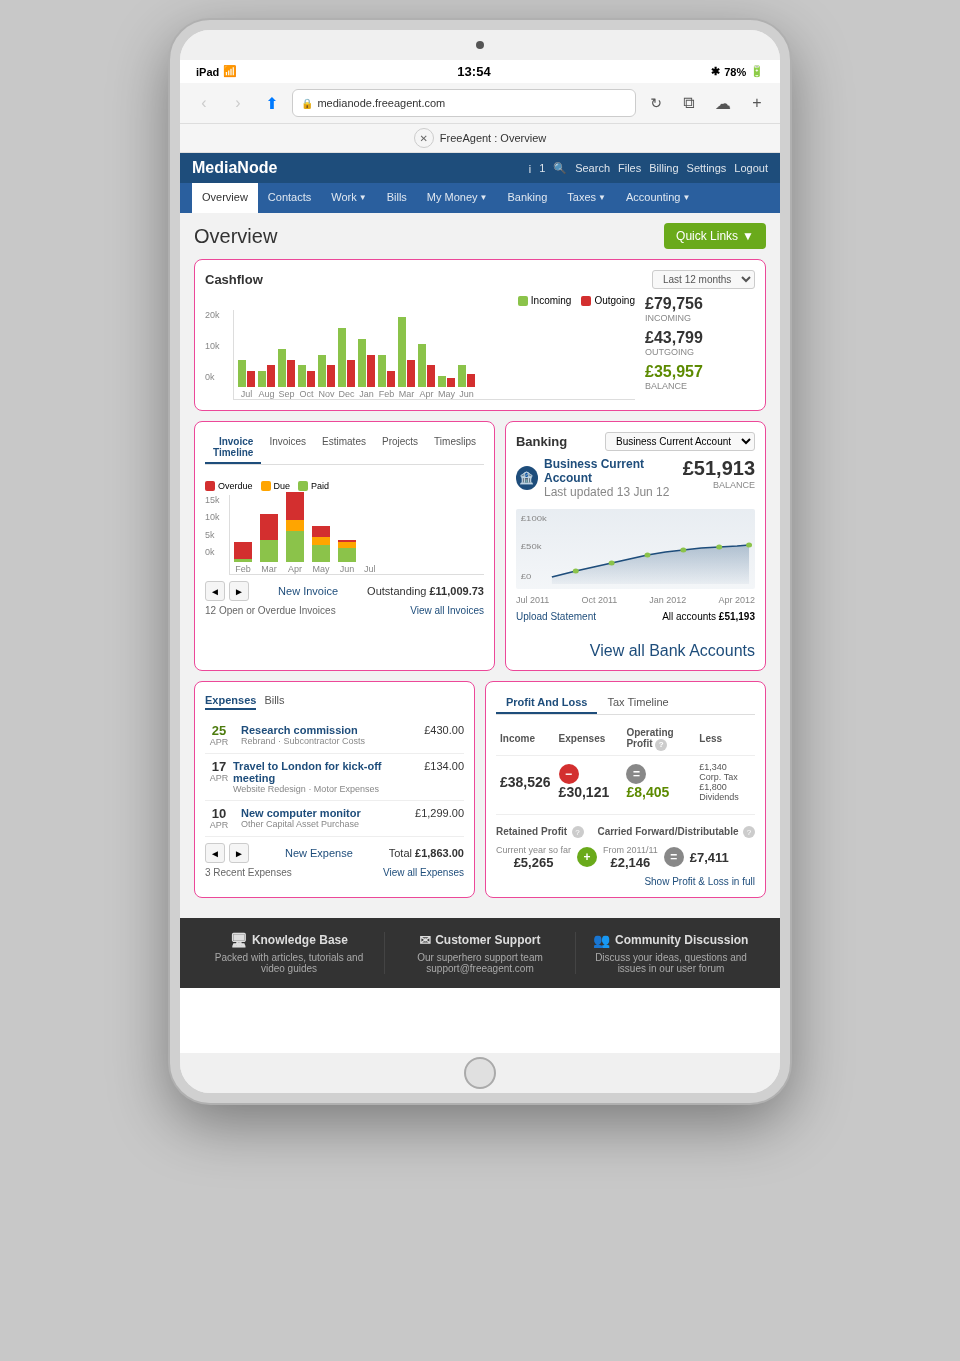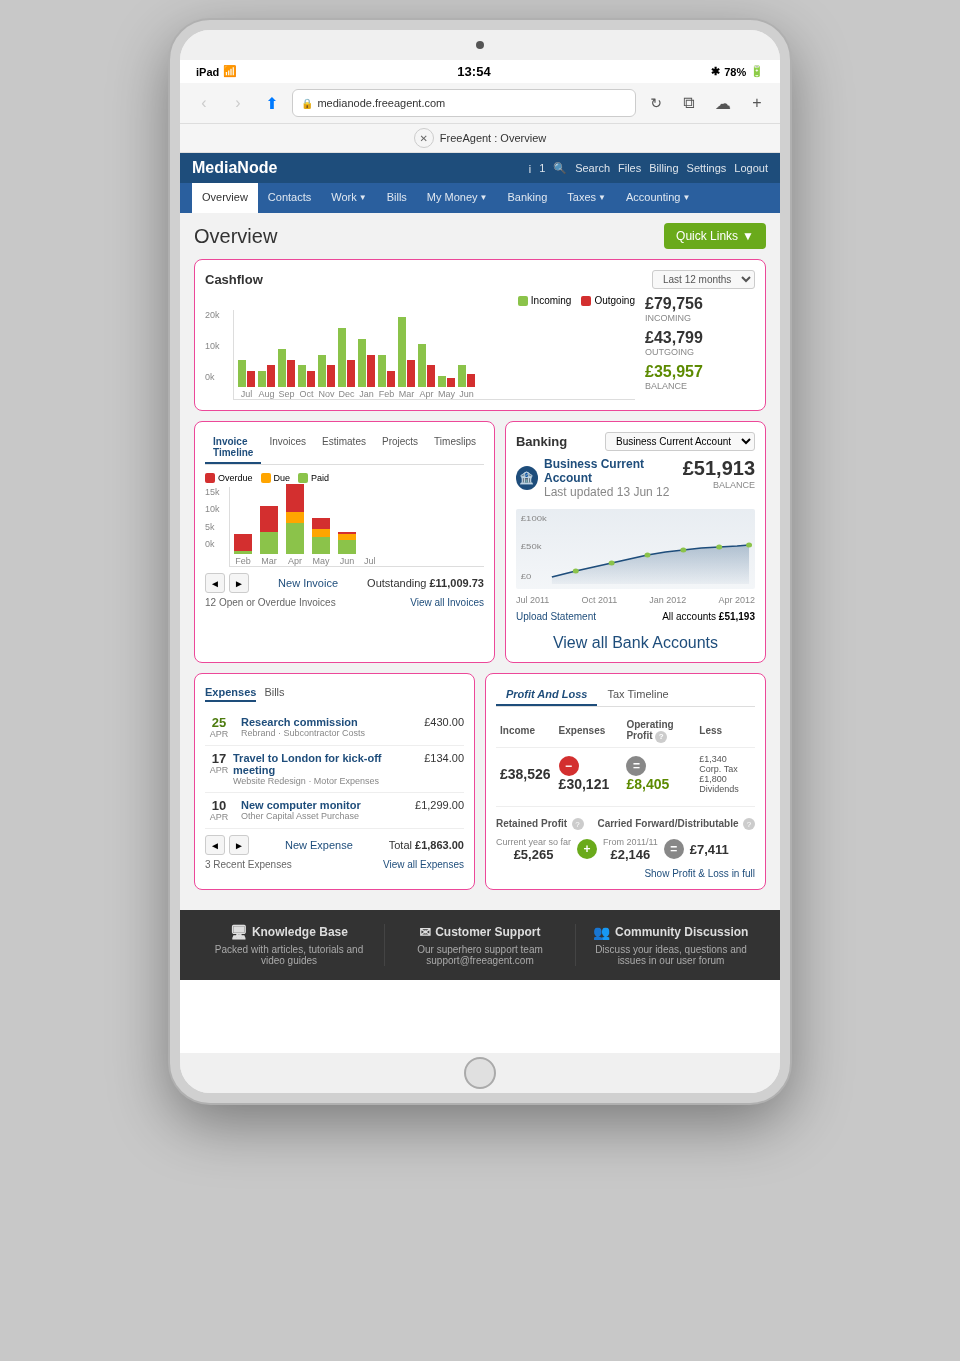--- a/index.html
+++ b/index.html
@@ -279,21 +279,22 @@
     .two-col {
       display: grid;
       grid-template-columns: 1fr 1fr;
       gap: 10px;
     }
     
     .tab-bar {
       display: flex;
       gap: 0;
       border-bottom: 1px solid #ddd;
-      margin-bottom: 8px;
+      margin-bottom: 16px;
+      text-align: right;
     }
     .tab-item {
       font-size: 10px;
       padding: 4px 8px;
       cursor: pointer;
       color: #555;
       border-bottom: 2px solid transparent;
     }
     .tab-item.active {
       color: #1e4d7b;
@@ -470,21 +471,20 @@
       font-size: 11px;
       padding: 4px 10px;
       cursor: pointer;
       color: #555;
       border-bottom: 2px solid transparent;
     }
     .pnl-tab.active {
       color: #1e4d7b;
       border-bottom: 2px solid #1e4d7b;
       font-weight: bold;
-      font-style: italic;
     }
     .pnl-table {
       width: 100%;
       border-collapse: collapse;
       font-size: 10px;
     }
     .pnl-table th {
       text-align: left;
       padding: 4px 4px;
       font-size: 10px;
@@ -951,21 +951,21 @@
             <span>Oct 2011</span>
             <span>Jan 2012</span>
             <span>Apr 2012</span>
           </div>
           <div class="banking-footer">
             <button class="upload-stmt-btn">Upload Statement</button>
             <span>
               All accounts <strong>£51,193</strong>
             </span>
           </div>
-          <div style="text-align:center; margin-top:12px;">
+          <div style="text-align:right; margin-top:20px;">
             <a class="view-link">View all Bank Accounts</a>
           </div>
         </div>
       </div>
 
       <div class="two-col">
 
         <div class="fa-card">
           <div class="section-tabs">
             <div class="exp-tab active">Expenses</div>

